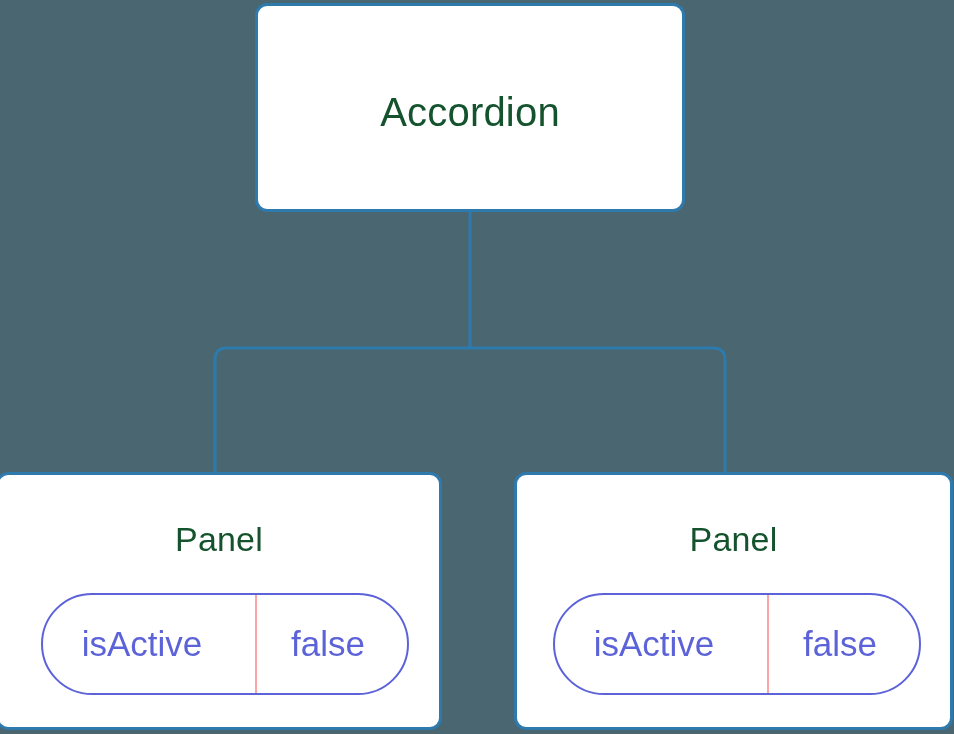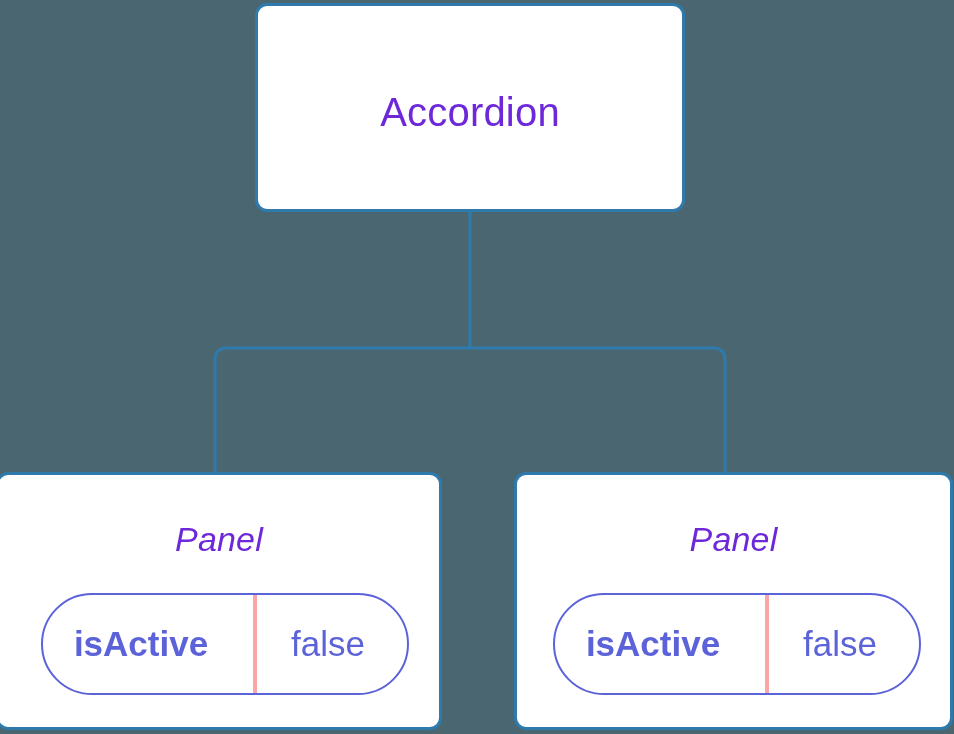--- a/index.html
+++ b/index.html
@@ -60,37 +60,36 @@
     top: 472px;
     width: 439px;
     height: 258px;
   }
 
   .node-title {
     position: absolute;
     left: 0;
     right: 0;
     text-align: center;
-    color: #6d28d9;
+    color: #14532d;
     font-weight: 400;
     letter-spacing: 0.2px;
     white-space: nowrap;
   }
 
   .node-root .node-title {
     top: 83px;
     font-size: 40px;
     line-height: 46px;
   }
 
   .node-child .node-title {
     top: 44px;
     font-size: 34px;
     line-height: 40px;
-    font-style: italic;
   }
 
   
   .pill {
     position: absolute;
     height: 102px;
     border: 2px solid #5c63d8;
     border-radius: 51px;
     box-sizing: border-box;
     display: flex;
@@ -118,23 +117,22 @@
     justify-content: center;
     color: #5c63d8;
     font-size: 35px;
     line-height: 40px;
     white-space: nowrap;
     box-sizing: border-box;
   }
 
   .pill-key {
     flex: 0 0 214px;
-    border-right: 4px solid #fca5a5;
+    border-right: 2px solid #fca5a5;
     padding-right: 14px;
-    font-weight: bold;
   }
 
   .pill-value {
     flex: 1 1 auto;
     padding-right: 8px;
     text-align: right;
   }
 </style>
 </head>
 <body>

